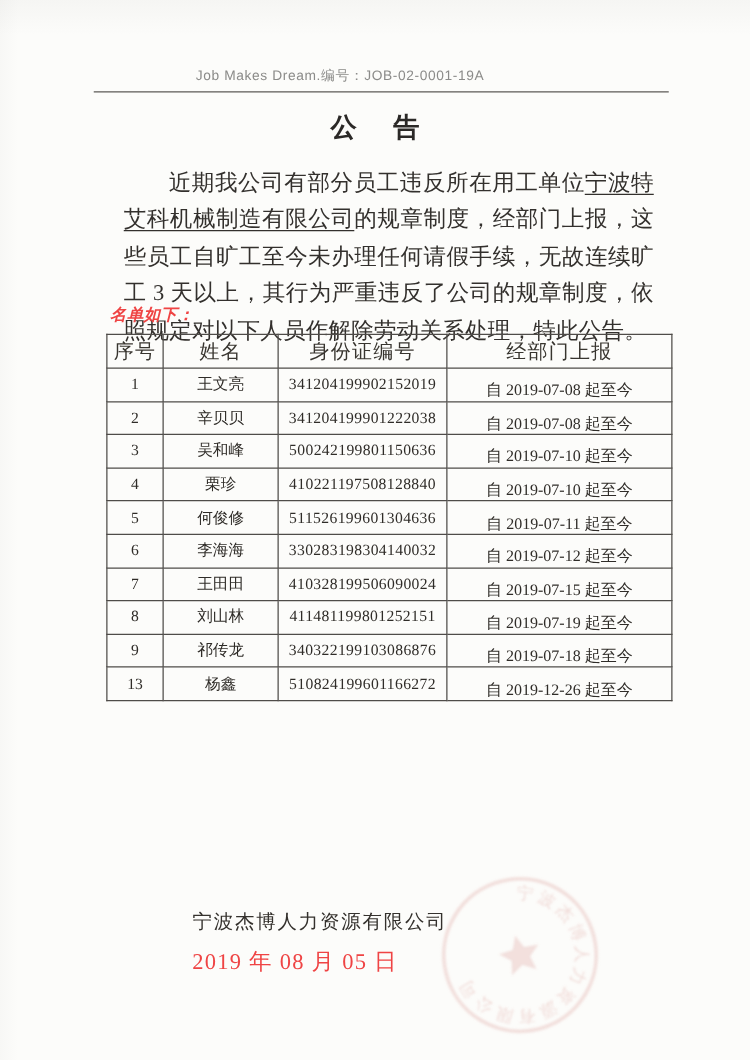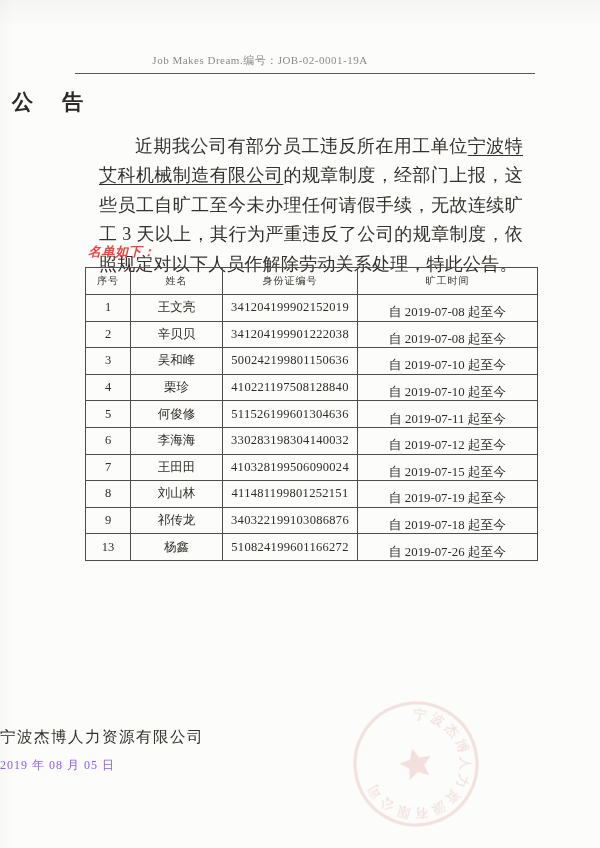--- a/index.html
+++ b/index.html
@@ -9,30 +9,30 @@
     font-family:"Liberation Serif","DejaVu Serif",serif;
     color:#2e2c2a;
   }
   
   .page::before{
     content:"";position:absolute;inset:0;pointer-events:none;
     background:linear-gradient(180deg,rgba(120,120,120,0.05) 0,rgba(255,255,255,0) 28px),
                linear-gradient(90deg,rgba(140,140,140,0.04) 0,rgba(255,255,255,0) 14px);
   }
   .doc-header{
-    position:absolute;top:53px;left:0;width:520px;text-align:center;
-    font-family:Liberation Serif, serif;
+    position:absolute;top:53px;left:12px;width:520px;text-align:center;
+    font-family:Liberation Sans, sans-serif;
     font-size:11px;color:#8b8b89;letter-spacing:0.5px;white-space:nowrap;
   }
   .header-rule{
     position:absolute;top:73px;left:75px;width:460px;height:0;
     border-top:1.6px solid #5c5a57;
   }
   .doc-title{
-    position:absolute;top:88px;left:0;width:600px;margin:0;
+    position:absolute;top:88px;left:0;width:600px;margin:0;text-align:center;
     font-size:21px;font-weight:600;letter-spacing:12px;text-indent:12px;color:#2b2927;
   }
   .paragraph{
     position:absolute;top:121px;left:88px;width:424px;margin:11px;
     font-size:18px;line-height:29.4px;letter-spacing:0.2px;
     text-align:justify;text-justify:inter-ideograph;text-indent:2em;color:#33302d;
   }
   .paragraph .u{text-decoration:underline;text-underline-offset:3px;}
   .list-label{
     position:absolute;top:243px;left:88px;
@@ -44,32 +44,32 @@
     border-collapse:collapse;table-layout:fixed;
   }
   table.notice col.c-no{width:45px;}
   table.notice col.c-name{width:92px;}
   table.notice col.c-id{width:135px;}
   table.notice col.c-period{width:180px;}
   table.notice th,table.notice td{
     border:1px solid #4f4c49;text-align:center;vertical-align:middle;
     font-weight:normal;padding:0;overflow:hidden;white-space:nowrap;
   }
-  table.notice th{height:26px;font-size:10px;color:#38352f;letter-spacing:1px;}
+  table.notice th{height:26px;font-size:16px;color:#38352f;letter-spacing:1px;}
   table.notice td{height:25.6px;font-size:12.5px;color:#2f2c28;}
   td[data-name="cell-id"]{font-size:13px;letter-spacing:0.3px;}
   .period-text{display:inline-block;font-size:12.8px;}
   .period-text.low{transform:translateY(5px);}
   .footer-company{
-    position:absolute;top:727px;left:0;width:512px;text-align:left;
+    position:absolute;top:727px;left:0;width:512px;text-align:center;
     font-size:15.5px;letter-spacing:1.5px;color:#34312d;
   }
   .footer-date{
-    position:absolute;top:757px;left:0;width:472px;text-align:left;
-    font-size:12px;letter-spacing:1px;color:#8b5cf6;
+    position:absolute;top:757px;left:0;width:472px;text-align:center;
+    font-size:18px;letter-spacing:1px;color:#ef4444;
   }
   .stamp{
     position:absolute;top:698px;left:350px;width:132px;height:132px;
     transform:rotate(-14deg);mix-blend-mode:multiply;opacity:0.55;
     pointer-events:none;
     -webkit-mask-image:radial-gradient(circle at 50% 50%,rgba(0,0,0,.95) 45%,rgba(0,0,0,.45) 75%,rgba(0,0,0,.12) 100%);
     mask-image:radial-gradient(circle at 50% 50%,rgba(0,0,0,.95) 45%,rgba(0,0,0,.45) 75%,rgba(0,0,0,.12) 100%);
   }
 </style>
 </head>
@@ -91,21 +91,21 @@
       <col class="c-no">
         <col class="c-name">
         <col class="c-id">
         <col class="c-period">
     </colgroup>
     <thead>
       <tr data-name="table-header-row">
           <th data-name="column-header">序号</th>
           <th data-name="column-header">姓名</th>
           <th data-name="column-header">身份证编号</th>
-          <th data-name="column-header">旷工时间</th>
+          <th data-name="column-header">经部门上报</th>
         </tr>
     </thead>
     <tbody data-name="notice-table-body">
         <tr data-name="table-row">
           <td data-name="cell-no">1</td>
           <td data-name="cell-name">王文亮</td>
           <td data-name="cell-id">341204199902152019</td>
           <td data-name="cell-period"><span class="period-text low" data-name="period-text">自 2019-07-08 起至今</span></td>
         </tr>
         <tr data-name="table-row">
@@ -153,21 +153,21 @@
         <tr data-name="table-row">
           <td data-name="cell-no">9</td>
           <td data-name="cell-name">祁传龙</td>
           <td data-name="cell-id">340322199103086876</td>
           <td data-name="cell-period"><span class="period-text low" data-name="period-text">自 2019-07-18 起至今</span></td>
         </tr>
         <tr data-name="table-row">
           <td data-name="cell-no">13</td>
           <td data-name="cell-name">杨鑫</td>
           <td data-name="cell-id">510824199601166272</td>
-          <td data-name="cell-period"><span class="period-text low" data-name="period-text">自 2019-07-26 起至今</span></td>
+          <td data-name="cell-period"><span class="period-text low" data-name="period-text">自 2019-12-26 起至今</span></td>
         </tr>
       </tbody>
   </table>
 
   <div class="footer-company" data-name="footer-company-name">宁波杰博人力资源有限公司</div>
   <div class="footer-date" data-name="footer-date">2019 年 08 月 05 日</div>
 
   <div class="stamp" data-name="company-seal-stamp">
     <svg width="132" height="132" viewBox="0 0 132 132" data-name="seal-graphic">
       <defs>

